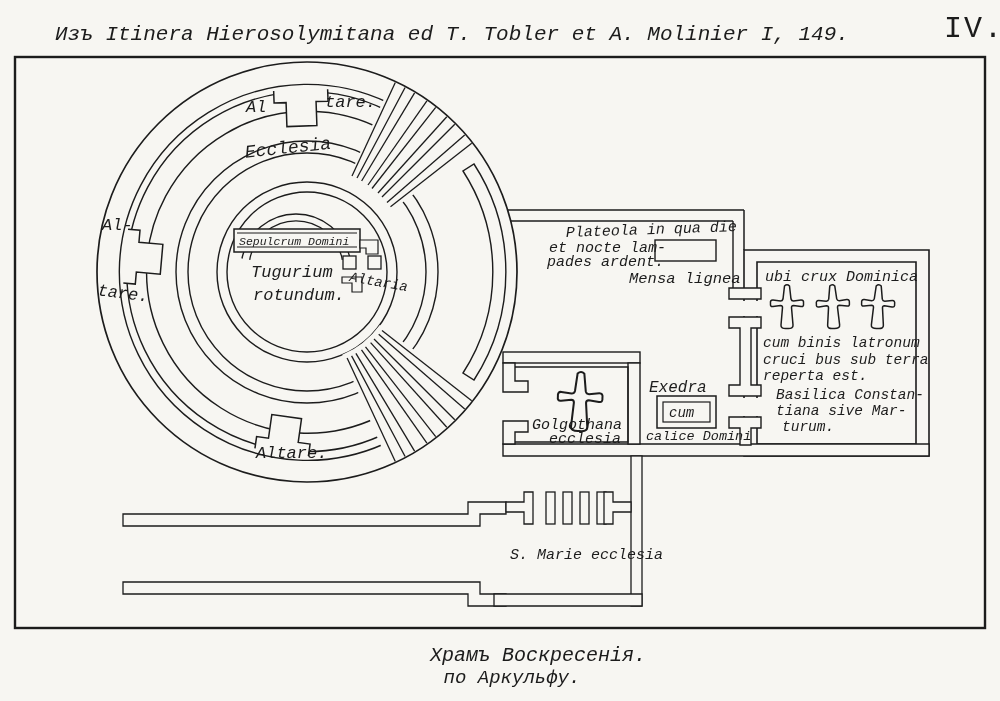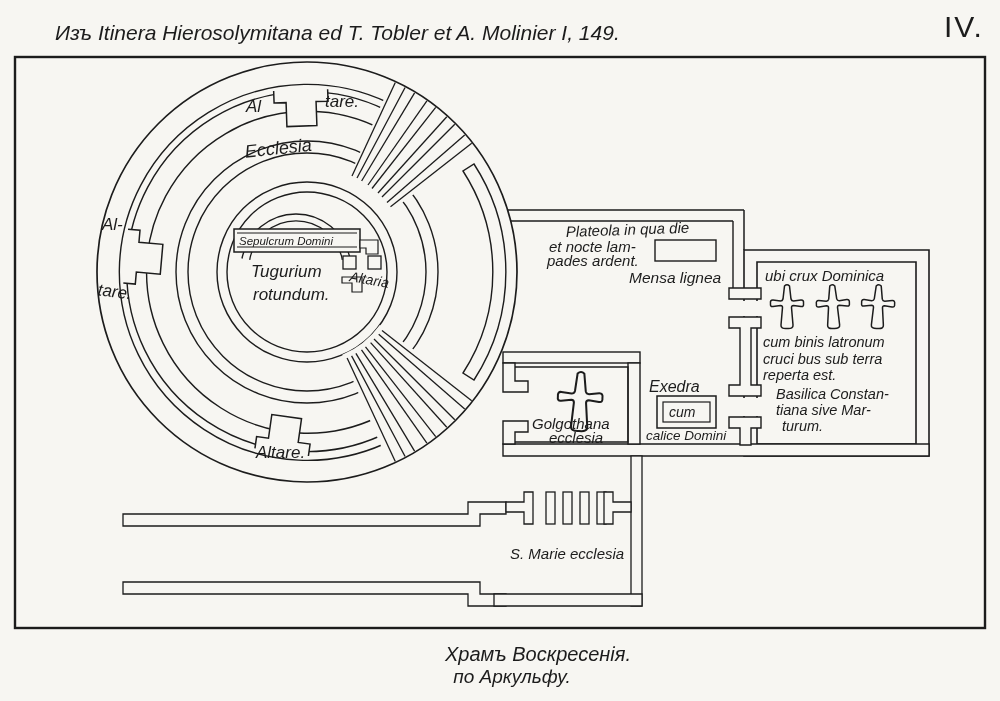--- a/index.html
+++ b/index.html
@@ -1,19 +1,19 @@
 <!DOCTYPE html>
 <html><head>
 <meta charset="utf-8">
 <style>
   html,body{margin:0;padding:0;background:#e8e6e0;}
   .page{
     position:relative;width:1000px;height:701px;
     background:#f7f6f2;overflow:hidden;
-    font-family:Liberation Sans, sans-serif;
+    font-family:Liberation Mono, monospace;
   }
   svg text{fill:#1c1c1c;}
   .hw{font-style:italic;}
   .plate{font-style:normal;letter-spacing:2px;}
 </style>
 </head>
 <body>
 
 <div class="page">
 <svg width="1000" height="701" viewBox="0 0 1000 701">

